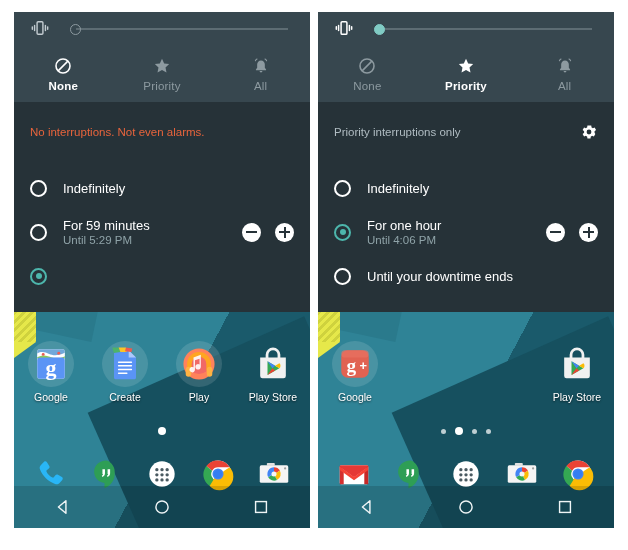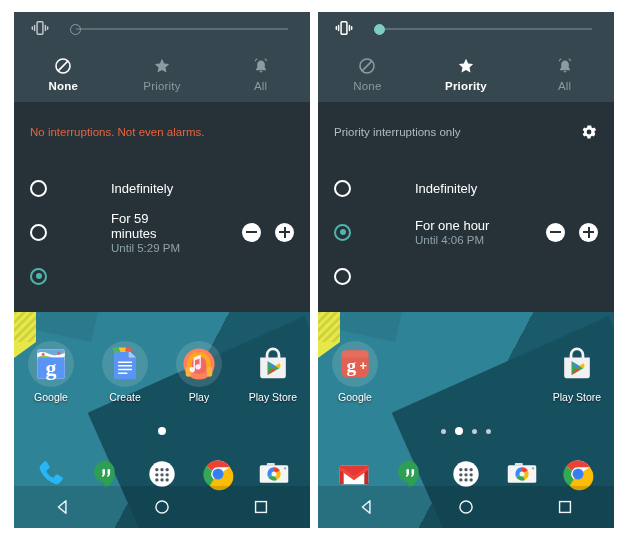--- a/index.html
+++ b/index.html
@@ -58,21 +58,21 @@
   .tab.inactive .lbl{color:#8d9aa0;}
 
   .statusrow{height:34px;display:flex;align-items:center;justify-content:space-between;
              padding:13px 16px;background:#263238;}
   .statusrow .txt{font-size:11.5px;}
   .statusrow .txt.warn{color:#e8643c;}
   .statusrow .txt.norm{color:#b0bcc2;}
   .gear{width:18px;height:18px;display:block;}
 
   .options{padding:4px 0 14px 0;background:#263238;}
-  .opt{display:flex;align-items:center;padding:0 16px;min-height:44px;position:relative;gap:48px;}
+  .opt{display:flex;align-items:center;padding:0 16px;min-height:44px;position:relative;}
   .radio{width:17px;height:17px;border-radius:50%;box-sizing:border-box;flex:0 0 17px;margin-right:16px;}
   .radio.off{border:2px solid #ffffff;background:transparent;}
   .radio.on{border:2px solid #4db6ac;background:transparent;position:relative;}
   .radio.on:after{content:"";position:absolute;left:3.5px;top:3.5px;width:6px;height:6px;
                   border-radius:50%;background:#4db6ac;}
   .optText{flex:1;display:flex;flex-direction:column;gap:1px;}
   .optTitle{font-size:13px;color:#ffffff;}
   .optSub{font-size:11.5px;color:#8fa3a8;}
   .steppers{display:flex;gap:14px;align-items:center;}
   .step{width:19px;height:19px;border-radius:50%;background:#ffffff;position:relative;display:block;}
@@ -363,20 +363,21 @@
               <span class="optSub">Until 4:06 PM</span>
             </div>
             <div class="steppers">
               <span class="step"></span>
               <span class="step plus"></span>
             </div>
           </div>
           <div class="opt">
             <span class="radio off"></span>
             <div class="optText">
+              <span class="optTitle">Until your downtime ends</span>
             </div>
           </div>
         </div>
       </div>
       <div class="appgrid" style="top: 330px;">
         <div class="appcell">
           <span class="icon"><span class="glow"></span><svg viewBox="0 0 48 48" width="44" height="44">
               <rect x="9" y="9" width="30" height="30" rx="7" fill="#dd4b39"></rect>
               <rect x="9" y="9" width="30" height="8" rx="4" fill="#e8604f" opacity=".6"></rect>
               <text x="20" y="33" font-family="Liberation Serif, serif" font-size="21" font-weight="bold" fill="#ffffff" text-anchor="middle">g</text>

